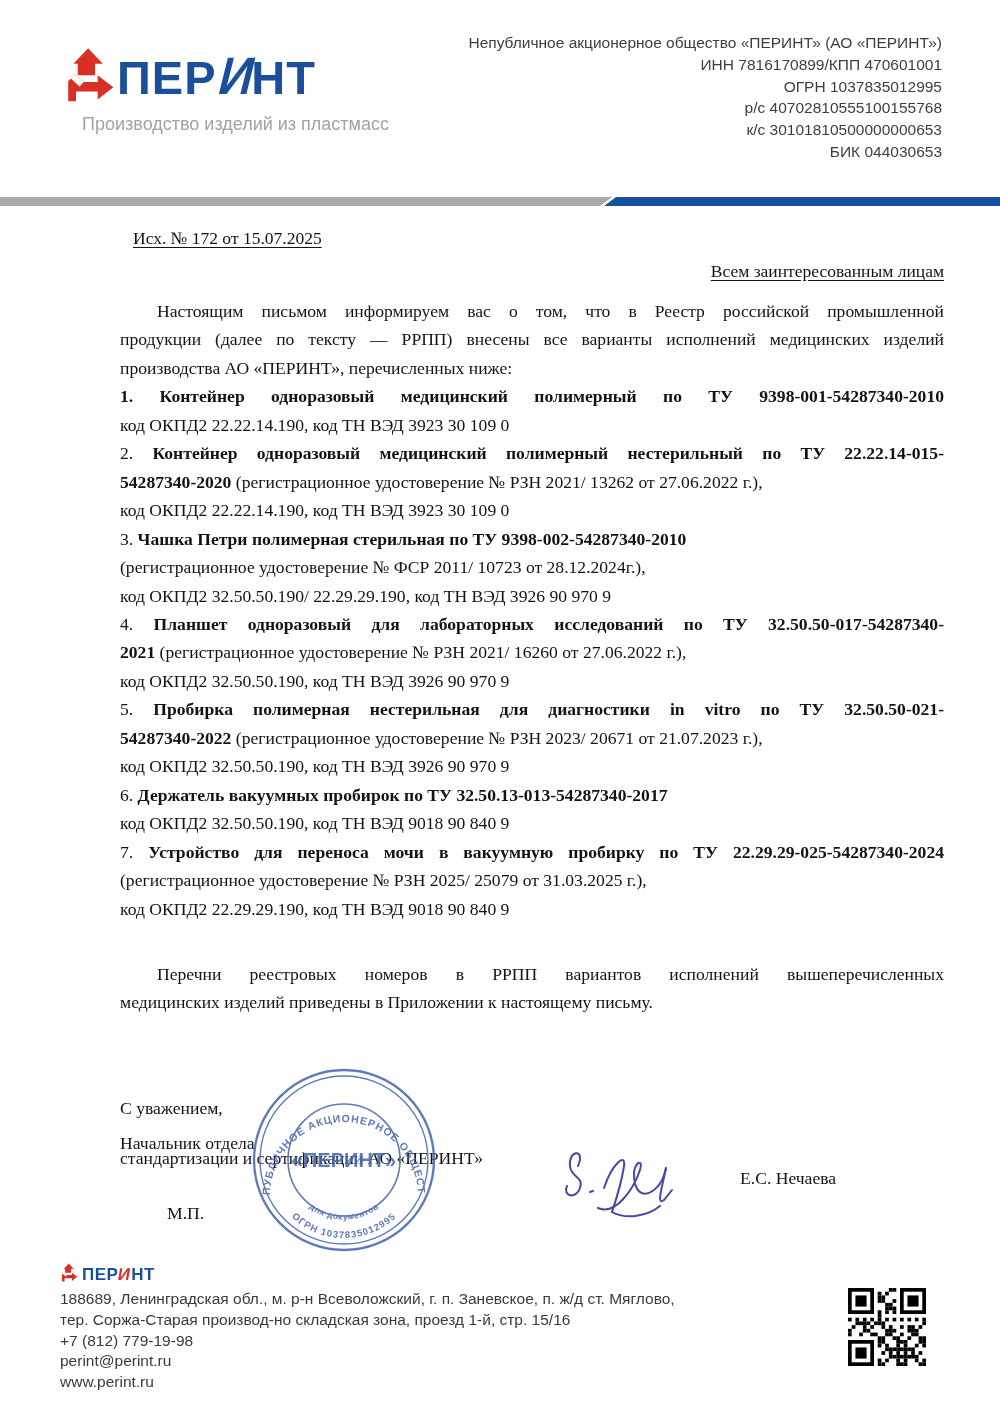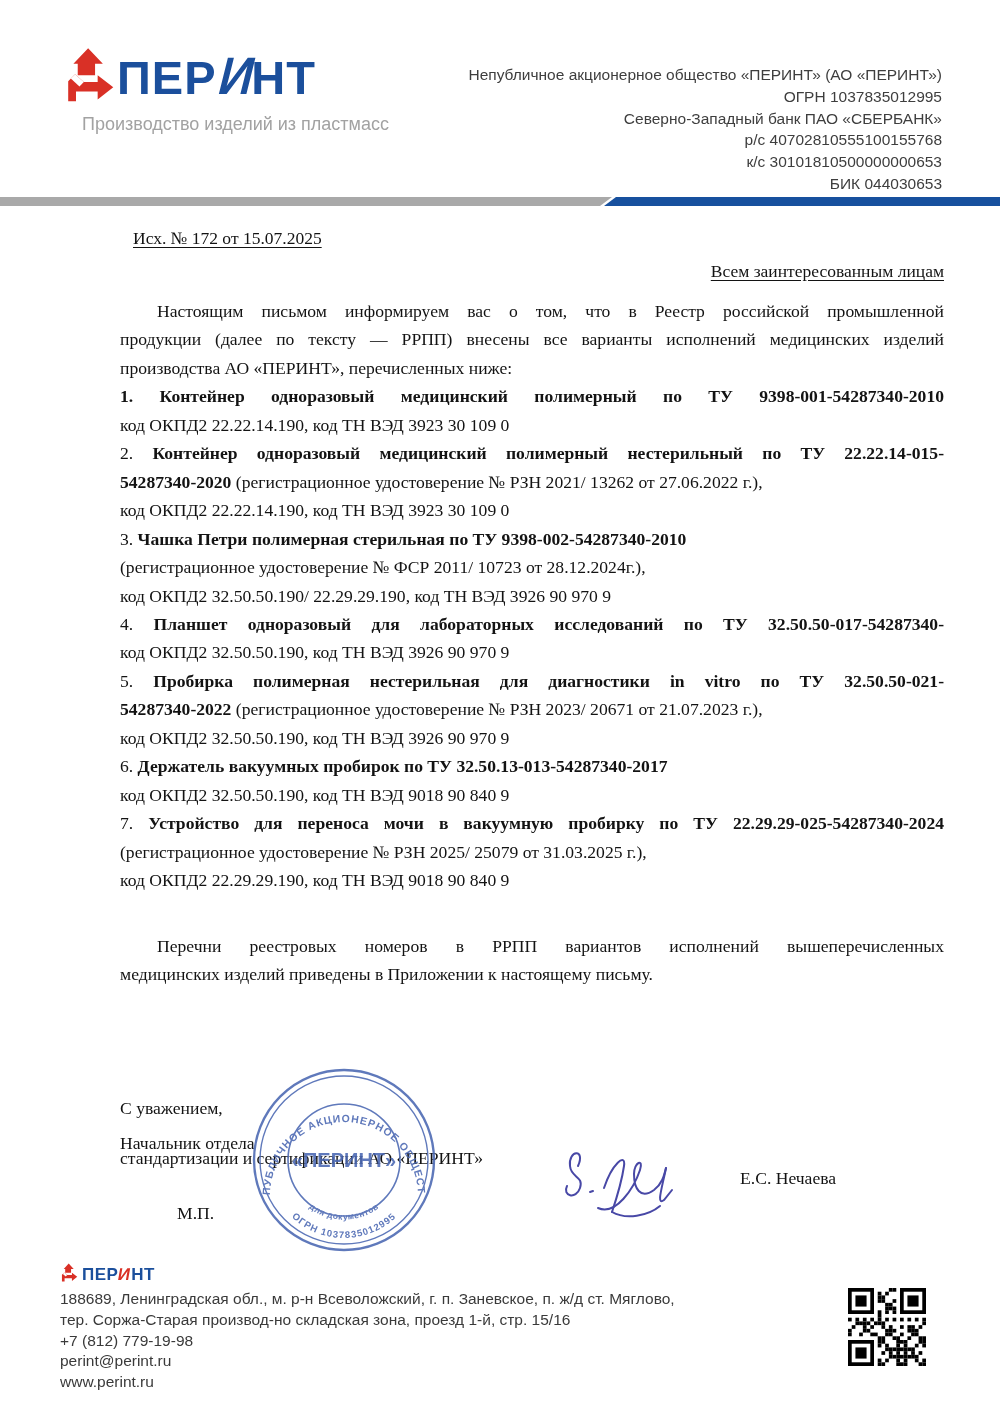--- a/index.html
+++ b/index.html
@@ -7,42 +7,42 @@
         font-family:"Liberation Serif",serif;color:#131313;}
 
   
   .logo-icon{position:absolute;left:63px;top:46px;}
   .logo-text{position:absolute;left:117px;top:50px;font-family:"Liberation Sans",sans-serif;
              font-weight:bold;font-size:47px;color:#1b4f9c;letter-spacing:1px;}
   .logo-text .styled-i{display:inline-block;transform:skewX(-14deg) scaleY(1.12);transform-origin:50% 78%;}
   .logo-tagline{position:absolute;left:65px;top:114px;font-family:"Liberation Sans",sans-serif;
                 font-size:18px;color:#a2a2a2;margin-left:17px;}
   .header-info{position:absolute;right:58px;top:32px;width:560px;text-align:right;
-               font-family:"Liberation Sans",sans-serif;font-size:15.5px;line-height:21.8px;color:#3e3e3e;margin-top:32px;}
+               font-family:"Liberation Sans",sans-serif;font-size:15.5px;line-height:21.8px;color:#3e3e3e;}
 
   .bar{position:absolute;top:197px;height:9px;}
   .bar-gray{left:0;width:612px;background:#a9a9a9;clip-path:polygon(0 0,612px 0,600px 100%,0 100%);}
   .bar-blue{left:604px;width:396px;background:#17509e;clip-path:polygon(12px 0,100% 0,100% 100%,0 100%);}
 
   
   .ref-number{position:absolute;left:133px;top:228px;font-size:17.5px;
               text-decoration:underline;text-underline-offset:3px;}
   .addressee{position:absolute;left:120px;top:261px;width:824px;text-align:right;font-size:17.5px;}
   .addressee span{text-decoration:underline;text-underline-offset:3px;text-align:right;}
 
   .letter-body{position:absolute;left:120px;top:297px;width:824px;font-size:17.6px;line-height:28.45px;}
   .tline{white-space:normal;}
   .jst{text-align:justify;text-align-last:justify;}
   .ind{text-indent:37px;}
   .bold{font-weight:bold;}
   .para.gap{margin-top:37px;}
 
   .sig-line{position:absolute;left:120px;font-size:17.6px;}
   .sig-name{position:absolute;left:740px;top:1168px;font-size:17.6px;}
-  .mp{position:absolute;left:177px;top:1203px;font-size:17.6px;}
+  .mp{position:absolute;left:167px;top:1203px;font-size:17.6px;}
 
   .stamp{position:absolute;left:250px;top:1066px;opacity:.88;}
   .signature-img{position:absolute;left:556px;top:1136px;}
 
   
   .footer-logo{position:absolute;left:60px;top:1263px;display:flex;align-items:center;gap:4px;}
   .footer-logo-text{font-family:"Liberation Sans",sans-serif;font-weight:bold;font-size:17px;
                     color:#1b4f9c;letter-spacing:.5px;}
   .footer-logo-text .styled-i{color:#d93026;display:inline-block;transform:skewX(-10deg);}
   .footer-lines{position:absolute;left:60px;top:1289px;font-family:"Liberation Sans",sans-serif;
@@ -59,22 +59,22 @@
       <path d="M29,2 L46,20 L37,20 L37,33 L17,33 L17,20 L12,20 Z" fill="#d93026"></path>
       <path d="M6,63 L6,40 L14,32 L24,41 L40,41 L40,33 L58,47 L40,61 L40,52 L15,52 L15,63 Z" fill="#d93026"></path>
       <path d="M14,32 L24,41 L19,46 L9,37 Z" fill="#ffffff"></path>
     </svg>
   </div>
   <div class="logo-text"><span>ПЕР</span><span class="styled-i">И</span><span>НТ</span></div>
   <div class="logo-tagline">Производство изделий из пластмасс</div>
 
   <div class="header-info">
       <div>Непубличное акционерное общество «ПЕРИНТ» (АО «ПЕРИНТ»)</div>
+      <div>ИНН 7816170899/КПП 470601001</div>
       <div>ОГРН 1037835012995</div>
-      <div>Северно-Западный банк ПАО «СБЕРБАНК»</div>
       <div>р/с 40702810555100155768</div>
       <div>к/с 30101810500000000653</div>
       <div>БИК 044030653</div>
     </div>
 
   <div class="bar bar-gray"></div>
   <div class="bar bar-blue"></div>
 
   <div class="ref-number">Исх. № 172 от 15.07.2025</div>
   <div class="addressee"><span>Всем заинтересованным лицам</span></div>
@@ -94,20 +94,21 @@
         <div class="tline"><span class="bold">54287340-2020 </span><span>(регистрационное удостоверение № РЗН 2021/ 13262 от 27.06.2022 г.),</span></div>
         <div class="tline"><span>код ОКПД2 22.22.14.190, код ТН ВЭД 3923 30 109 0</span></div>
       </div>
       <div class="para">
         <div class="tline"><span>3. </span><span class="bold">Чашка Петри полимерная стерильная по ТУ 9398-002-54287340-2010</span></div>
         <div class="tline"><span>(регистрационное удостоверение № ФСР 2011/ 10723 от 28.12.2024г.),</span></div>
         <div class="tline"><span>код ОКПД2 32.50.50.190/ 22.29.29.190, код ТН ВЭД 3926 90 970 9</span></div>
       </div>
       <div class="para">
         <div class="tline jst"><span>4. </span><span class="bold">Планшет одноразовый для лабораторных исследований по ТУ 32.50.50-017-54287340-</span></div>
+        <div class="tline"><span class="bold">2021 </span><span>(регистрационное удостоверение № РЗН 2021/ 16260 от 27.06.2022 г.),</span></div>
         <div class="tline"><span>код ОКПД2 32.50.50.190, код ТН ВЭД 3926 90 970 9</span></div>
       </div>
       <div class="para">
         <div class="tline jst"><span>5. </span><span class="bold">Пробирка полимерная нестерильная для диагностики in vitro по ТУ 32.50.50-021-</span></div>
         <div class="tline"><span class="bold">54287340-2022 </span><span>(регистрационное удостоверение № РЗН 2023/ 20671 от 21.07.2023 г.),</span></div>
         <div class="tline"><span>код ОКПД2 32.50.50.190, код ТН ВЭД 3926 90 970 9</span></div>
       </div>
       <div class="para">
         <div class="tline"><span>6. </span><span class="bold">Держатель вакуумных пробирок по ТУ 32.50.13-013-54287340-2017</span></div>
         <div class="tline"><span>код ОКПД2 32.50.50.190, код ТН ВЭД 9018 90 840 9</span></div>

